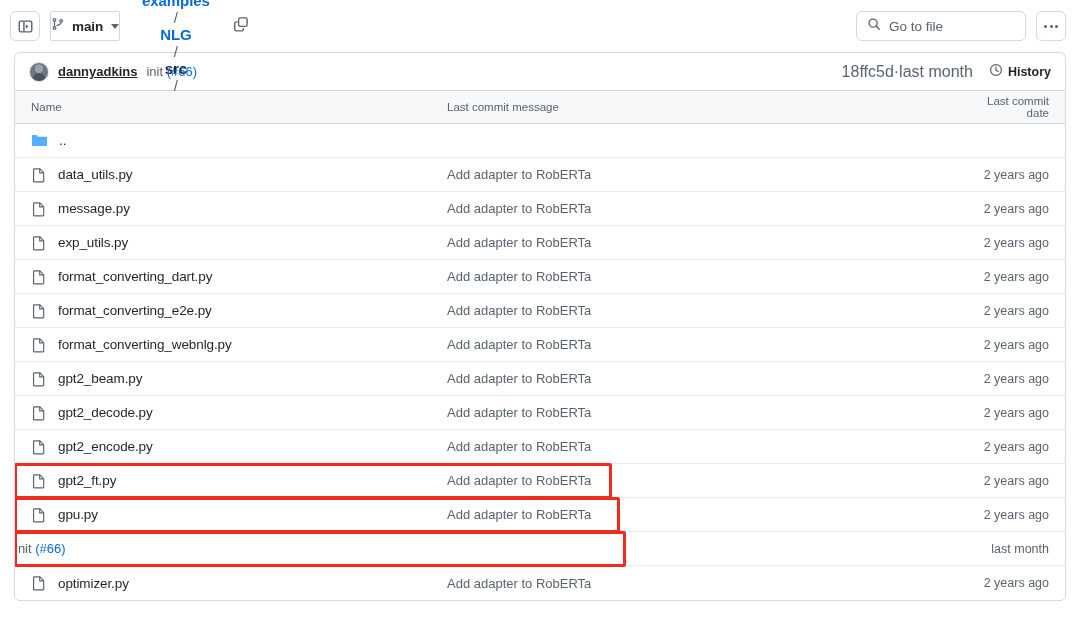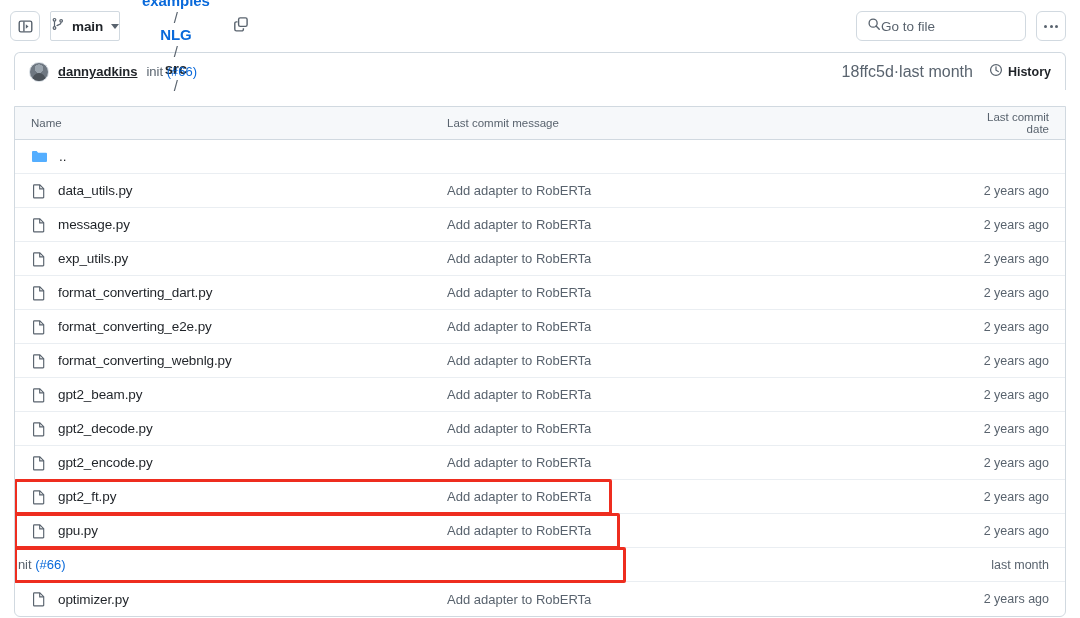--- a/index.html
+++ b/index.html
@@ -93,20 +93,21 @@
   .toolbar-spacer { flex: 1 1 auto; }
 
   .gotofile {
     width: 170px;
     height: 30px;
     border: 1px solid #d1d9e0;
     border-radius: 6px;
     background: #ffffff;
     display: flex;
     align-items: center;
+    gap: 8px;
     padding: 0 10px;
     flex: none;
   }
   .gotofile-placeholder {
     font-size: 13.5px;
     color: #59636e;
   }
   .kebab-btn {
     width: 30px; height: 30px;
     border: 1px solid #d1d9e0;
@@ -174,21 +175,21 @@
     gap: 5px;
     margin-left: 16px;
     font-size: 12.5px;
     font-weight: 700;
     color: #1f2328;
     text-decoration: none;
   }
 
   
   .file-table {
-    margin: 16px 14px;
+    margin: 0 14px;
     border: 1px solid #d1d9e0;
     border-radius: 0 0 6px 6px;
     background: #ffffff;
     overflow: hidden;
   }
   .table-head {
     height: 33px;
     background: #f6f8fa;
     border-bottom: 1px solid #d1d9e0;
     display: flex;

